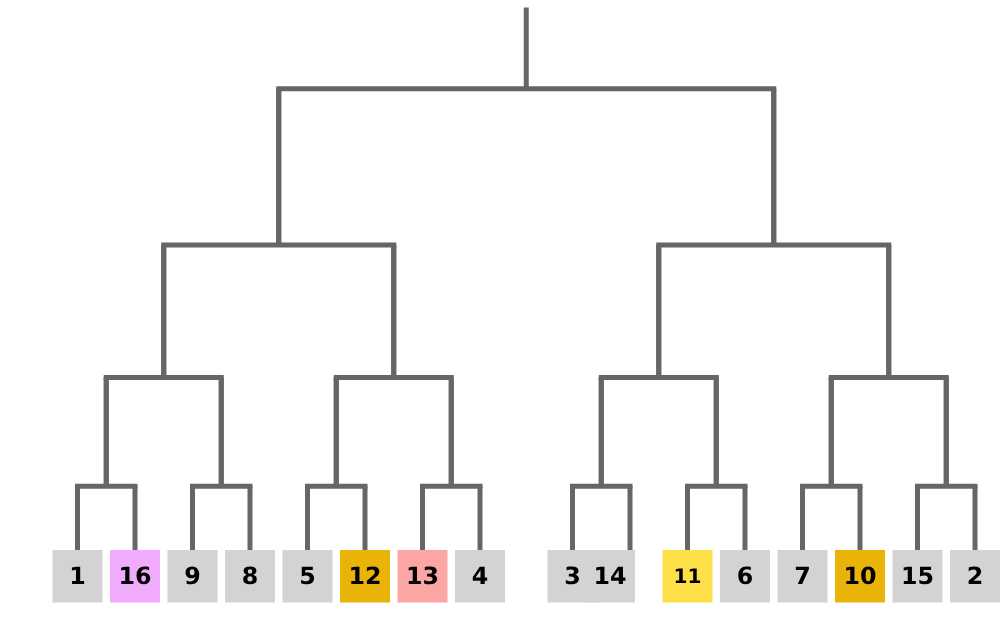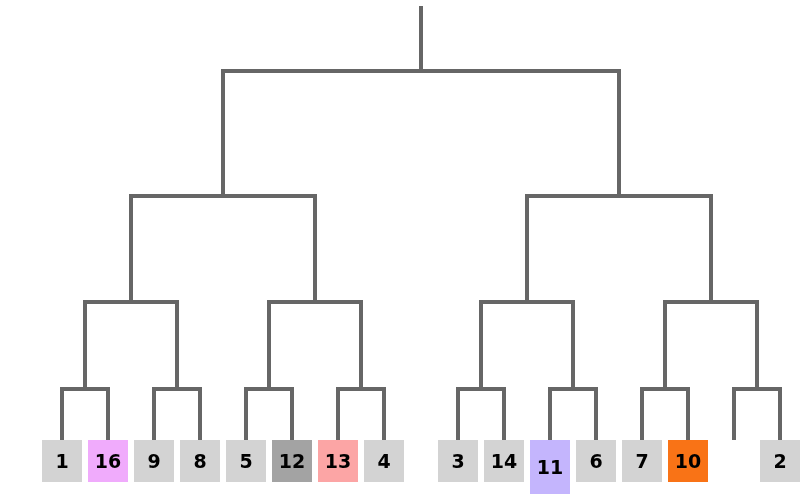--- a/index.html
+++ b/index.html
@@ -127,45 +127,48 @@
       </div>
       <div class="leaf-box" style="left: 134px; top: 440px; width: 40px; height: 42px; background: rgb(211, 211, 211); color: rgb(0, 0, 0); font-size: 19px;">
         <span>9</span>
       </div>
       <div class="leaf-box" style="left: 180px; top: 440px; width: 40px; height: 42px; background: rgb(211, 211, 211); color: rgb(0, 0, 0); font-size: 19px;">
         <span>8</span>
       </div>
       <div class="leaf-box" style="left: 226px; top: 440px; width: 40px; height: 42px; background: rgb(211, 211, 211); color: rgb(0, 0, 0); font-size: 19px;">
         <span>5</span>
       </div>
-      <div class="leaf-box" style="left: 272px; top: 440px; width: 40px; height: 42px; background: #a3a3a3; color: rgb(0, 0, 0); font-size: 19px; justify-content: center;">
+      <div class="leaf-box" style="left: 272px; top: 440px; width: 40px; height: 42px; background: #eab308; color: rgb(0, 0, 0); font-size: 19px; justify-content: center;">
         <span>12</span>
       </div>
       <div class="leaf-box" style="left: 318px; top: 440px; width: 40px; height: 42px; background: #fca5a5; color: rgb(0, 0, 0); font-size: 19px;">
         <span>13</span>
       </div>
       <div class="leaf-box" style="left: 364px; top: 440px; width: 40px; height: 42px; background: rgb(211, 211, 211); color: rgb(0, 0, 0); font-size: 19px;">
         <span>4</span>
       </div>
       <div class="leaf-box" style="left: 438px; top: 440px; width: 40px; height: 42px; background: rgb(211, 211, 211); color: rgb(0, 0, 0); font-size: 19px;">
         <span>3</span>
       </div>
-      <div class="leaf-box" style="left: 484px; top: 440px; width: 40px; height: 42px; background: rgb(211, 211, 211); color: rgb(0, 0, 0); font-size: 19px;">
+      <div class="leaf-box" style="left: 468px; top: 440px; width: 40px; height: 42px; background: rgb(211, 211, 211); color: rgb(0, 0, 0); font-size: 19px;">
         <span>14</span>
       </div>
-      <div class="leaf-box" style="left: 530px; top: 440px; width: 40px; height: 54px; background: #c4b5fd; color: rgb(0, 0, 0); font-size: 19px;">
+      <div class="leaf-box" style="left: 530px; top: 440px; width: 40px; height: 42px; background: #fde047; color: rgb(0, 0, 0); font-size: 16px;">
         <span>11</span>
       </div>
       <div class="leaf-box" style="left: 576px; top: 440px; width: 40px; height: 42px; background: rgb(211, 211, 211); color: rgb(0, 0, 0); font-size: 19px;">
         <span>6</span>
       </div>
       <div class="leaf-box" style="left: 622px; top: 440px; width: 40px; height: 42px; background: rgb(211, 211, 211); color: rgb(0, 0, 0); font-size: 19px;">
         <span>7</span>
       </div>
-      <div class="leaf-box" style="left: 668px; top: 440px; width: 40px; height: 42px; background: #f97316; color: rgb(0, 0, 0); font-size: 19px;">
+      <div class="leaf-box" style="left: 668px; top: 440px; width: 40px; height: 42px; background: #eab308; color: rgb(0, 0, 0); font-size: 19px;">
         <span>10</span>
+      </div>
+      <div class="leaf-box" style="left: 714px; top: 440px; width: 40px; height: 42px; background: rgb(211, 211, 211); color: rgb(0, 0, 0); font-size: 19px;">
+        <span>15</span>
       </div>
       <div class="leaf-box" style="left: 760px; top: 440px; width: 40px; height: 42px; background: rgb(211, 211, 211); color: rgb(0, 0, 0); font-size: 19px;">
         <span>2</span>
       </div>
     </div>
 
 </div>
 
 </body></html>

